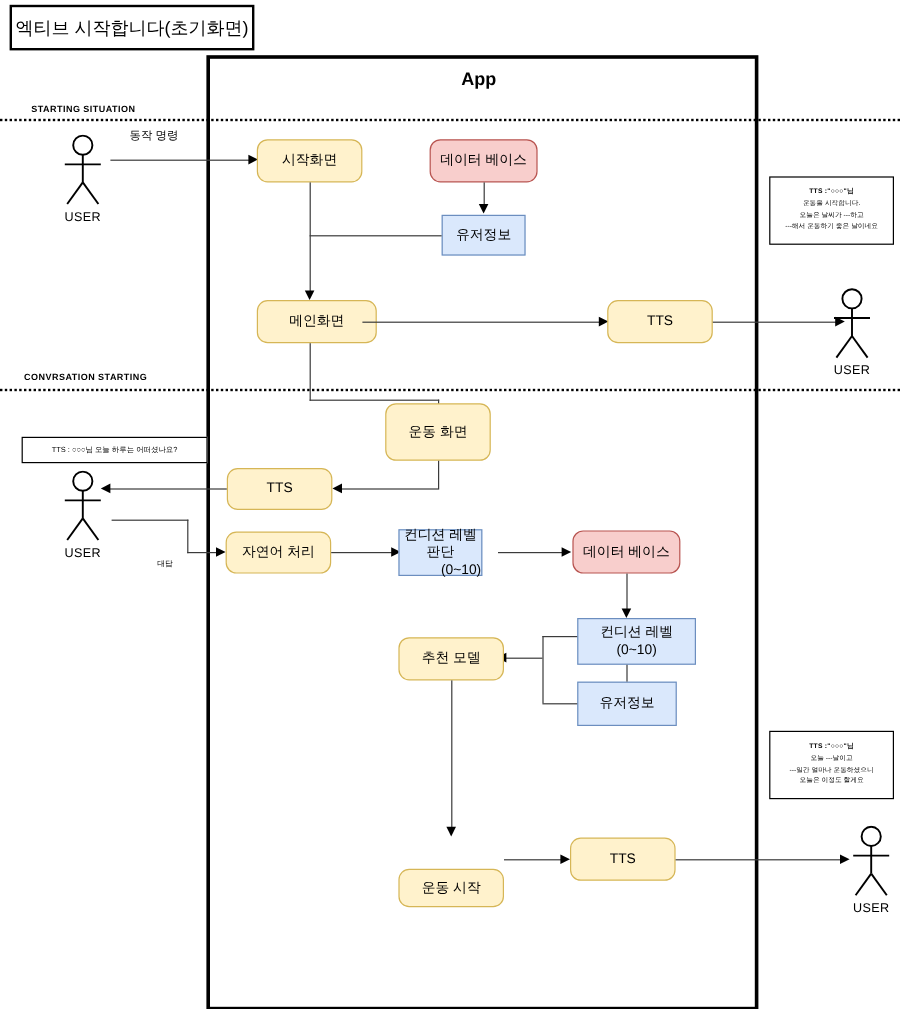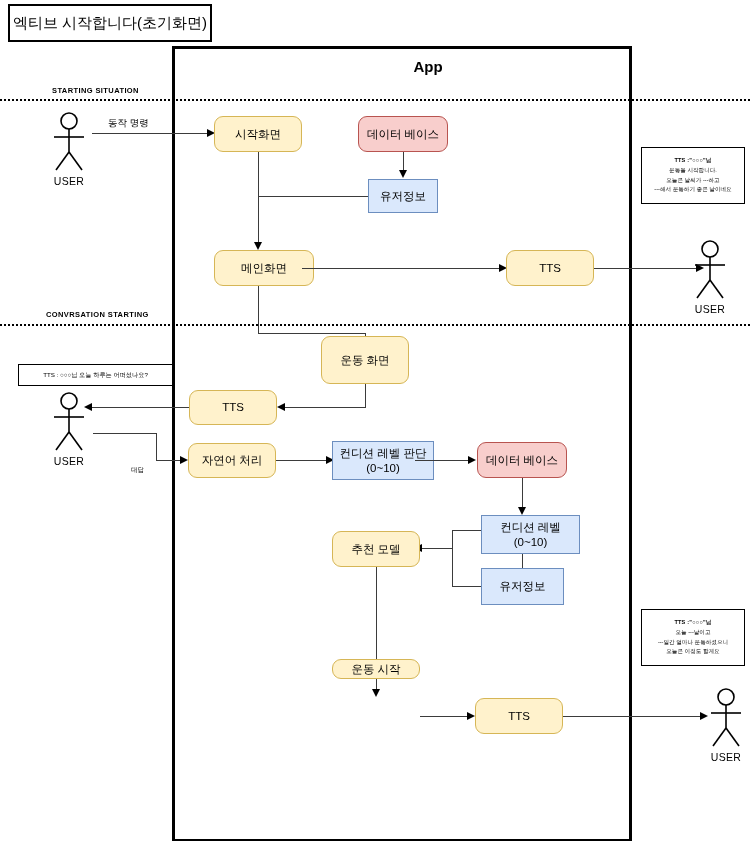--- a/index.html
+++ b/index.html
@@ -15,32 +15,31 @@
     font-size:15px;color:#000;
   }
 
   
   .app-box{
     left:172px;top:46px;width:454px;height:790px;
     border:3px solid #000;background:transparent;
   }
   .app-title{
     left:172px;top:58px;width:454px;
-    text-align:center;font-size:15px;font-weight:bold;color:#000;margin-left:29px;
+    text-align:center;font-size:15px;font-weight:bold;color:#000;
   }
 
   
   .lane-line{
     left:0;width:750px;height:0;
     border-top:2px dotted #000;
   }
   .lane-label{
     font-size:7.5px;font-weight:bold;letter-spacing:.4px;color:#000;
     white-space:nowrap;
-    margin-left:26px;
   }
 
   
   .node{
     display:flex;align-items:center;justify-content:center;
     text-align:center;font-size:11.5px;color:#000;line-height:1.25;
     box-sizing:border-box;
   }
   .node.yellow{background:#fff2cc;border:1px solid #d6b656;border-radius:9px;}
   .node.red{background:#f8cecc;border:1px solid #b85450;border-radius:9px;}
@@ -100,21 +99,21 @@
     <svg width="46" height="62" viewBox="0 0 46 62">
       <circle cx="23" cy="9" r="8" fill="#fff" stroke="#000" stroke-width="1.6"></circle>
       <line x1="23" y1="17" x2="23" y2="40" stroke="#000" stroke-width="1.6"></line>
       <line x1="8" y1="25" x2="38" y2="25" stroke="#000" stroke-width="1.6"></line>
       <line x1="23" y1="40" x2="10" y2="58" stroke="#000" stroke-width="1.6"></line>
       <line x1="23" y1="40" x2="36" y2="58" stroke="#000" stroke-width="1.6"></line>
     </svg>
     <div class="nm">USER</div>
   </div>
 
-  <div class="abs edge-label" style="left:108px;top:117px;text-align:center;">동작 명령</div>
+  <div class="abs edge-label" style="left:108px;top:107px;text-align:center;">동작 명령</div>
   <div class="abs ln-h" style="left:92px;top:133px;width:118px;"></div>
   <div class="abs arw arw-r" style="left:207px;top:128.5px;"></div>
 
   <div class="abs node yellow" style="left:214px;top:116px;width:88px;height:36px;text-align:center;">
     <span>시작화면</span>
   </div>
 
   <div class="abs node red" style="left:358px;top:116px;width:90px;height:36px;">
     <span>데이터 베이스</span>
   </div>
@@ -204,21 +203,21 @@
   <div class="abs arw arw-r" style="left:180px;top:455.5px;"></div>
   <div class="abs edge-label tiny" style="left:131px;top:466px;">대답</div>
 
   <div class="abs node yellow" style="left:188px;top:443px;width:88px;height:35px;">
     <span>자연어 처리</span>
   </div>
 
   <div class="abs ln-h" style="left:276px;top:460px;width:54px;"></div>
   <div class="abs arw arw-r" style="left:326px;top:455.5px;"></div>
 
-  <div class="abs node blue" style="left:332px;top:441px;width:102px;height:39px;flex-direction:column;">
+  <div class="abs node blue" style="left:332px;top:441px;width:70px;height:39px;flex-direction:column;align-items:flex-end;">
     <span>컨디션 레벨 판단</span>
     <span>(0~10)</span>
   </div>
 
   <div class="abs ln-h" style="left:415px;top:460px;width:57px;"></div>
   <div class="abs arw arw-r" style="left:468px;top:455.5px;"></div>
 
   <div class="abs node red" style="left:477px;top:442px;width:90px;height:36px;">
     <span>데이터 베이스</span>
   </div>
@@ -243,21 +242,21 @@
   <div class="abs ln-h" style="left:420px;top:548px;width:32px;"></div>
   <div class="abs arw arw-l" style="left:414px;top:543.5px;"></div>
 
   <div class="abs node yellow" style="left:332px;top:531px;width:88px;height:36px;">
     <span>추천 모델</span>
   </div>
 
   <div class="abs ln-v" style="left:376px;top:567px;height:124px;"></div>
   <div class="abs arw arw-d" style="left:371.5px;top:689px;"></div>
 
-  <div class="abs node yellow" style="left:332px;top:659px;width:88px;height:20px;">
+  <div class="abs node yellow" style="left:332px;top:724px;width:88px;height:32px;">
     <span>운동 시작</span>
   </div>
 
   <div class="abs ln-h" style="left:420px;top:716px;width:50px;"></div>
   <div class="abs arw arw-r" style="left:467px;top:711.5px;"></div>
 
   <div class="abs node yellow" style="left:475px;top:698px;width:88px;height:36px;">
     <span>TTS</span>
   </div>
 

